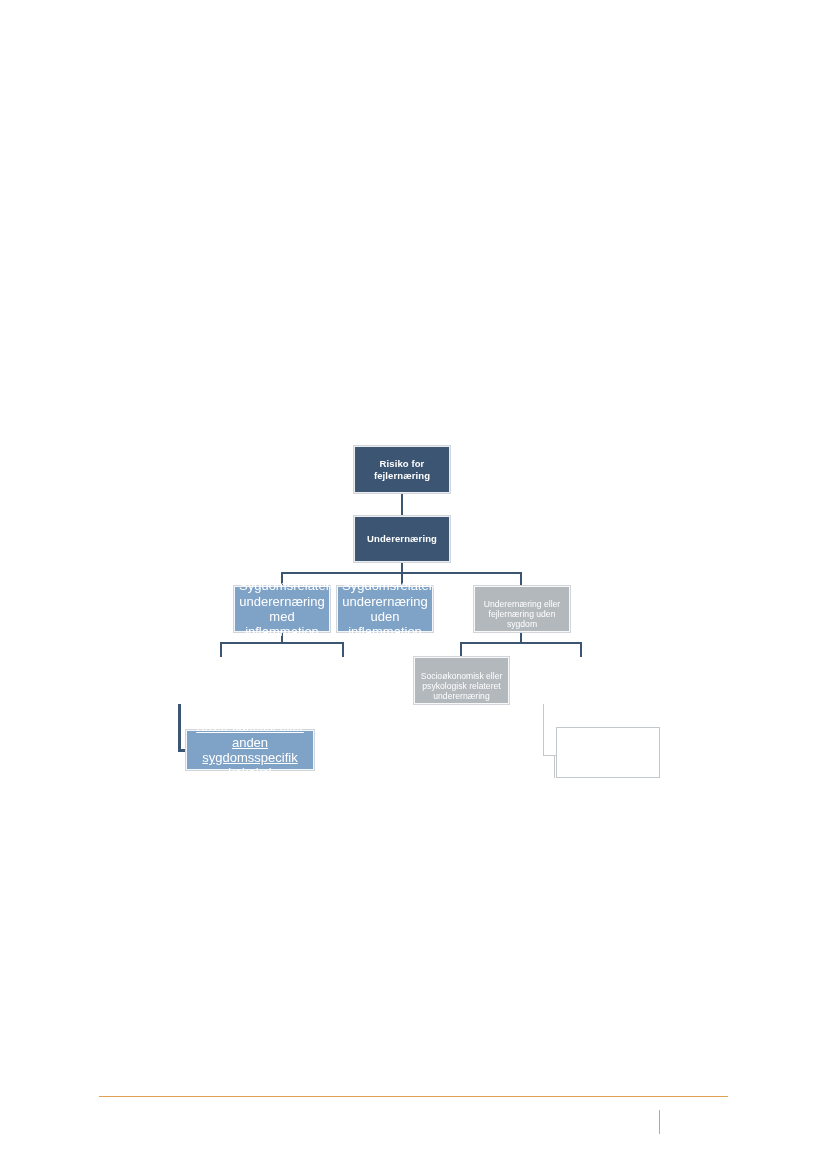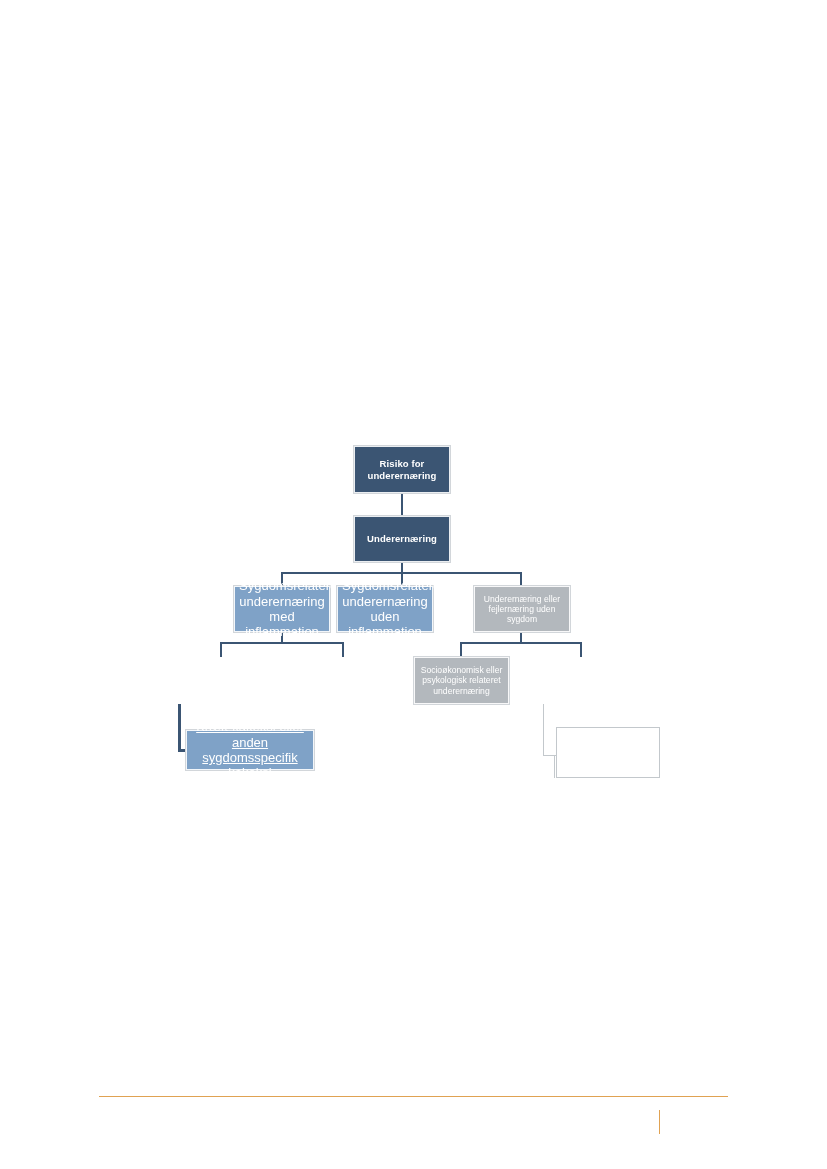--- a/index.html
+++ b/index.html
@@ -62,20 +62,21 @@
   }
   .lvl-blue {
     background: #7fa2c7;
     font-weight: normal;
     font-size: 13px;
   }
   .lvl-gray {
     background: #b3b8bd;
     font-weight: normal;
     font-size: 8.6px;
+    align-items: flex-end;
   }
   .lvl-empty {
     background: #ffffff;
     border: 1px solid #c3c8cc;
     box-shadow: none;
   }
 
   
   .conn {
     position: absolute;
@@ -126,21 +127,21 @@
     <div class="conn" style="left:580px; top:642px; width:2px; height:15px;"></div>
 
     <div class="conn" style="left:178px; top:704px; width:3px; height:48px;"></div>
     <div class="conn" style="left:178px; top:749px; width:21px; height:3px;"></div>
 
     <div class="conn-light" style="left:543px; top:704px; width:1px; height:52px;"></div>
     <div class="conn-light" style="left:543px; top:755px; width:19px; height:1px;"></div>
     <div class="conn-light" style="left:554px; top:756px; width:1px; height:22px;"></div>
 
     <div class="node lvl-dark" style="left:354px; top:446px; width:96px; height:47px;">
-      <span class="label">Risiko for underernæring</span>
+      <span class="label">Risiko for fejlernæring</span>
     </div>
 
     <div class="node lvl-dark" style="left:354px; top:516px; width:96px; height:46px;">
       <span class="label">Underernæring</span>
     </div>
 
     <div class="node lvl-blue" style="left:234px; top:586px; width:96px; height:46px;">
       <span class="label">Sygdomsrelateret underernæring med inflammation</span>
     </div>
 

